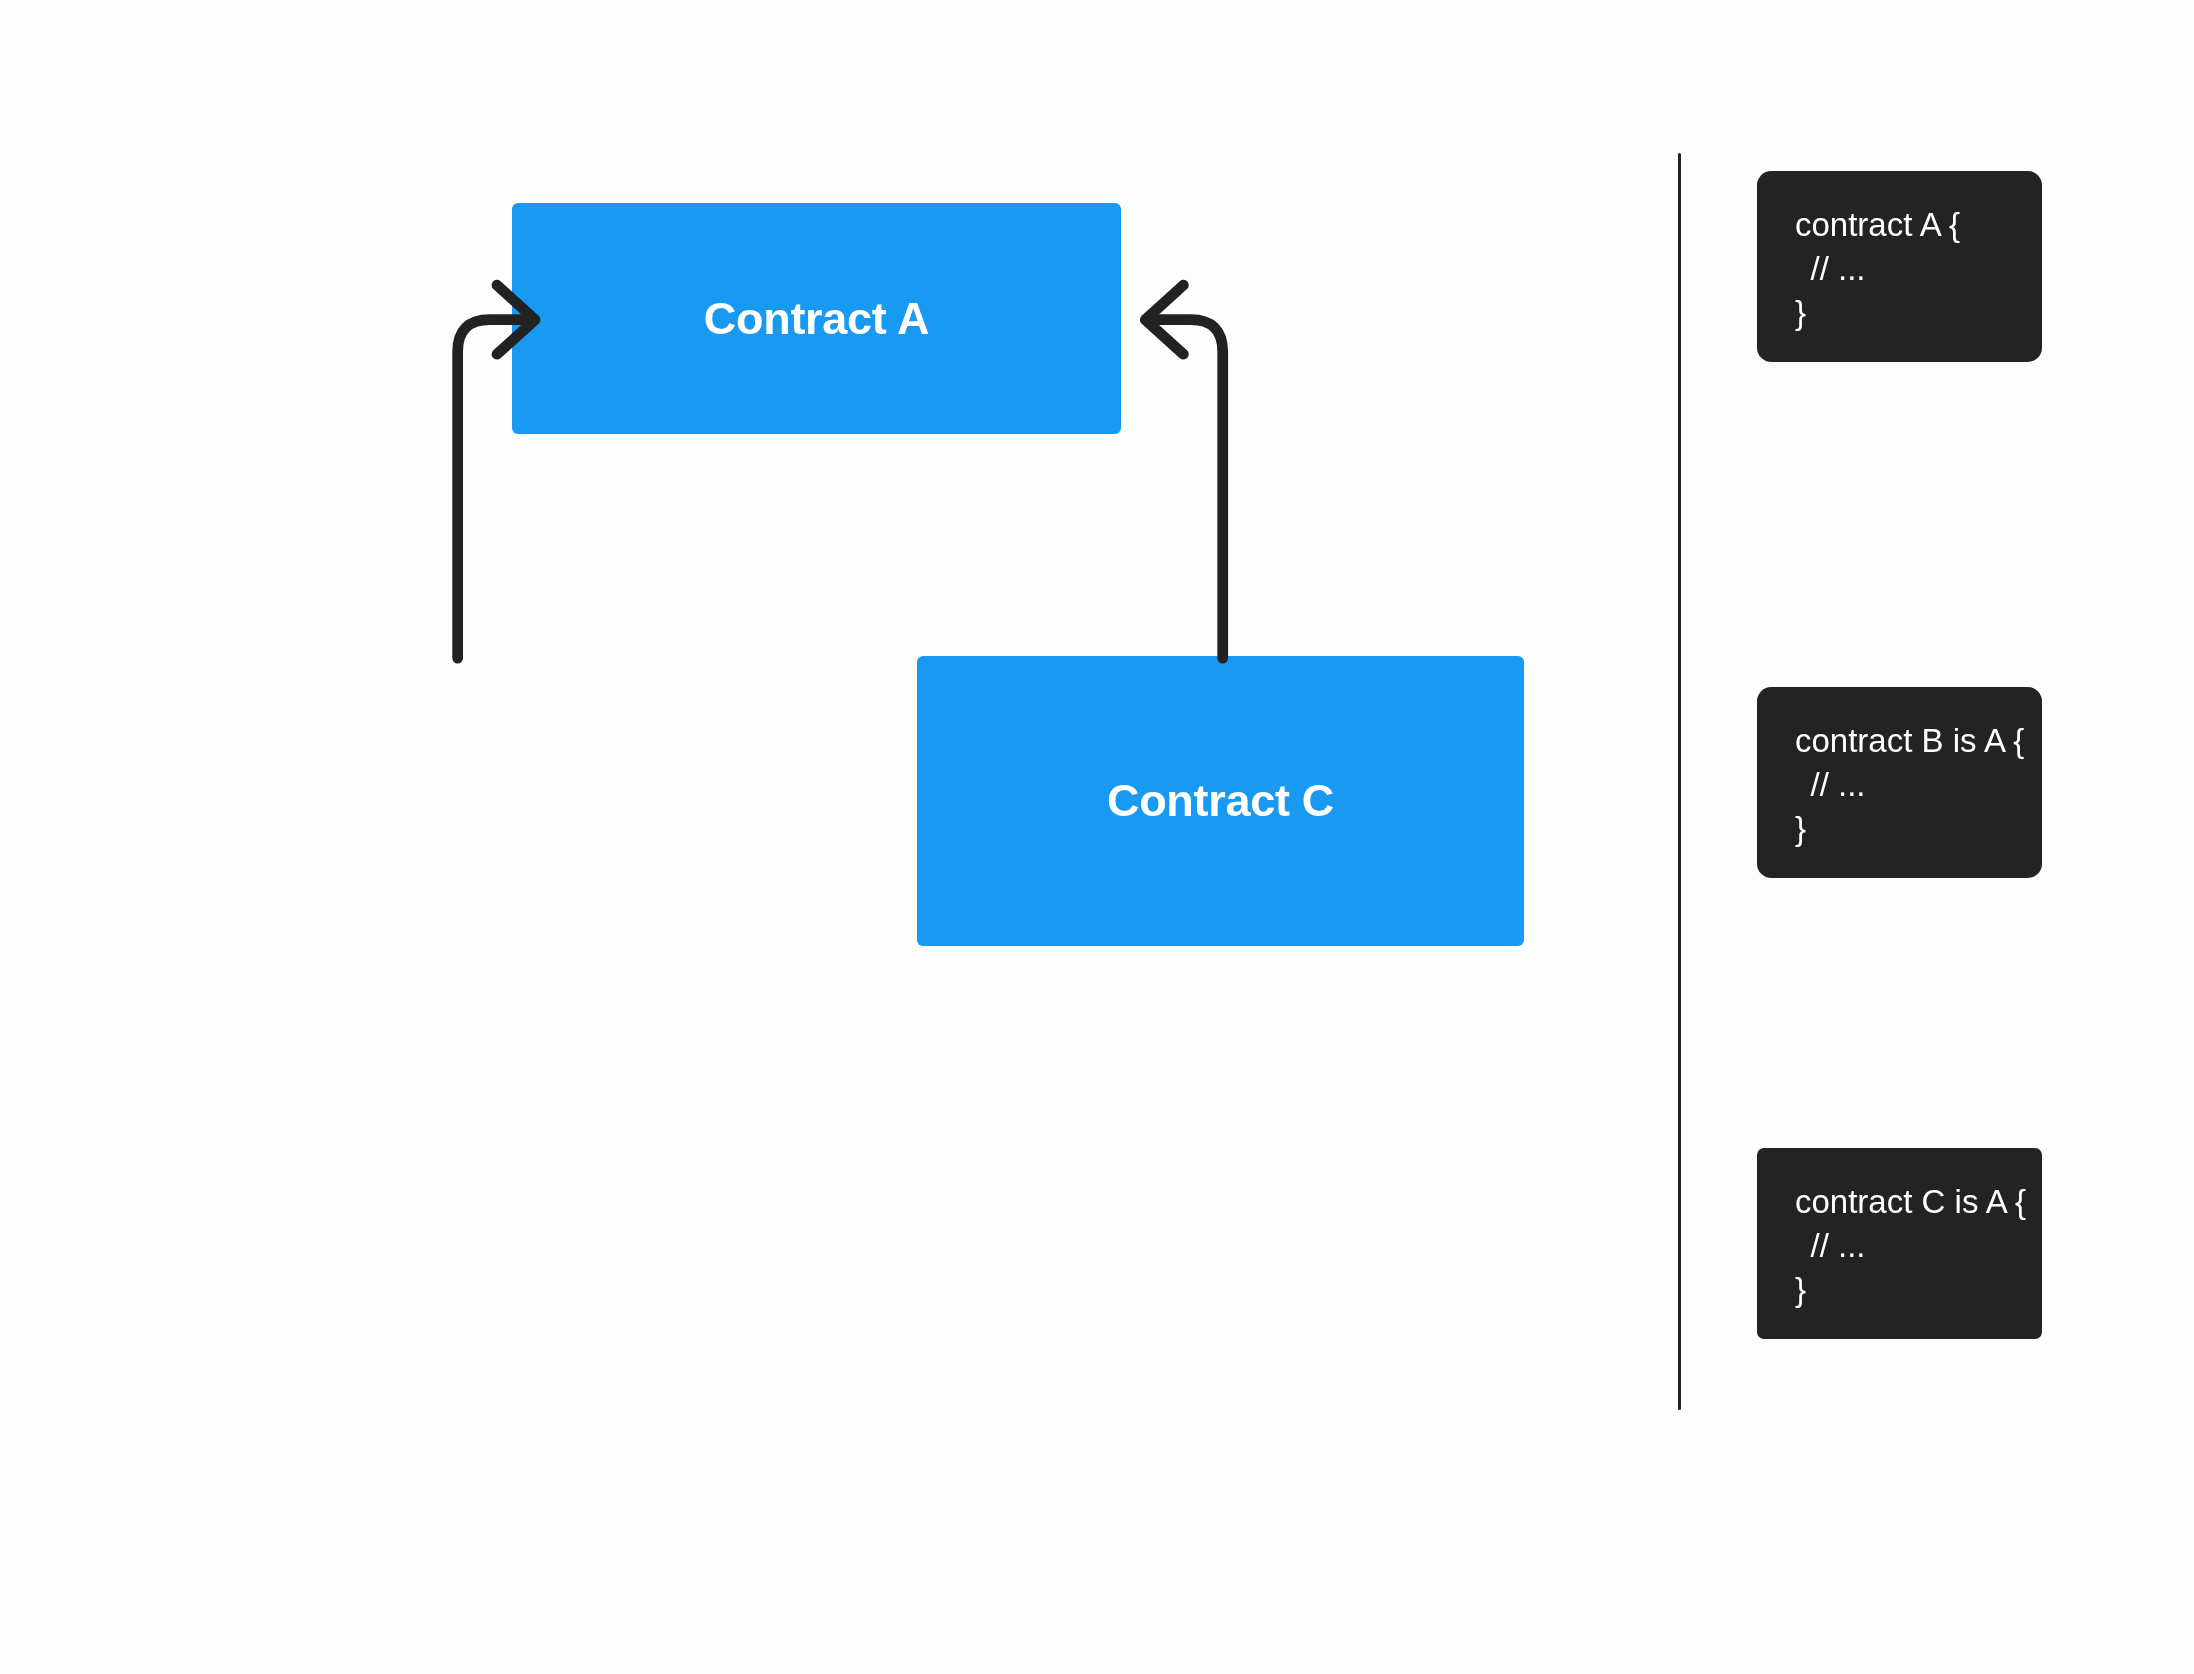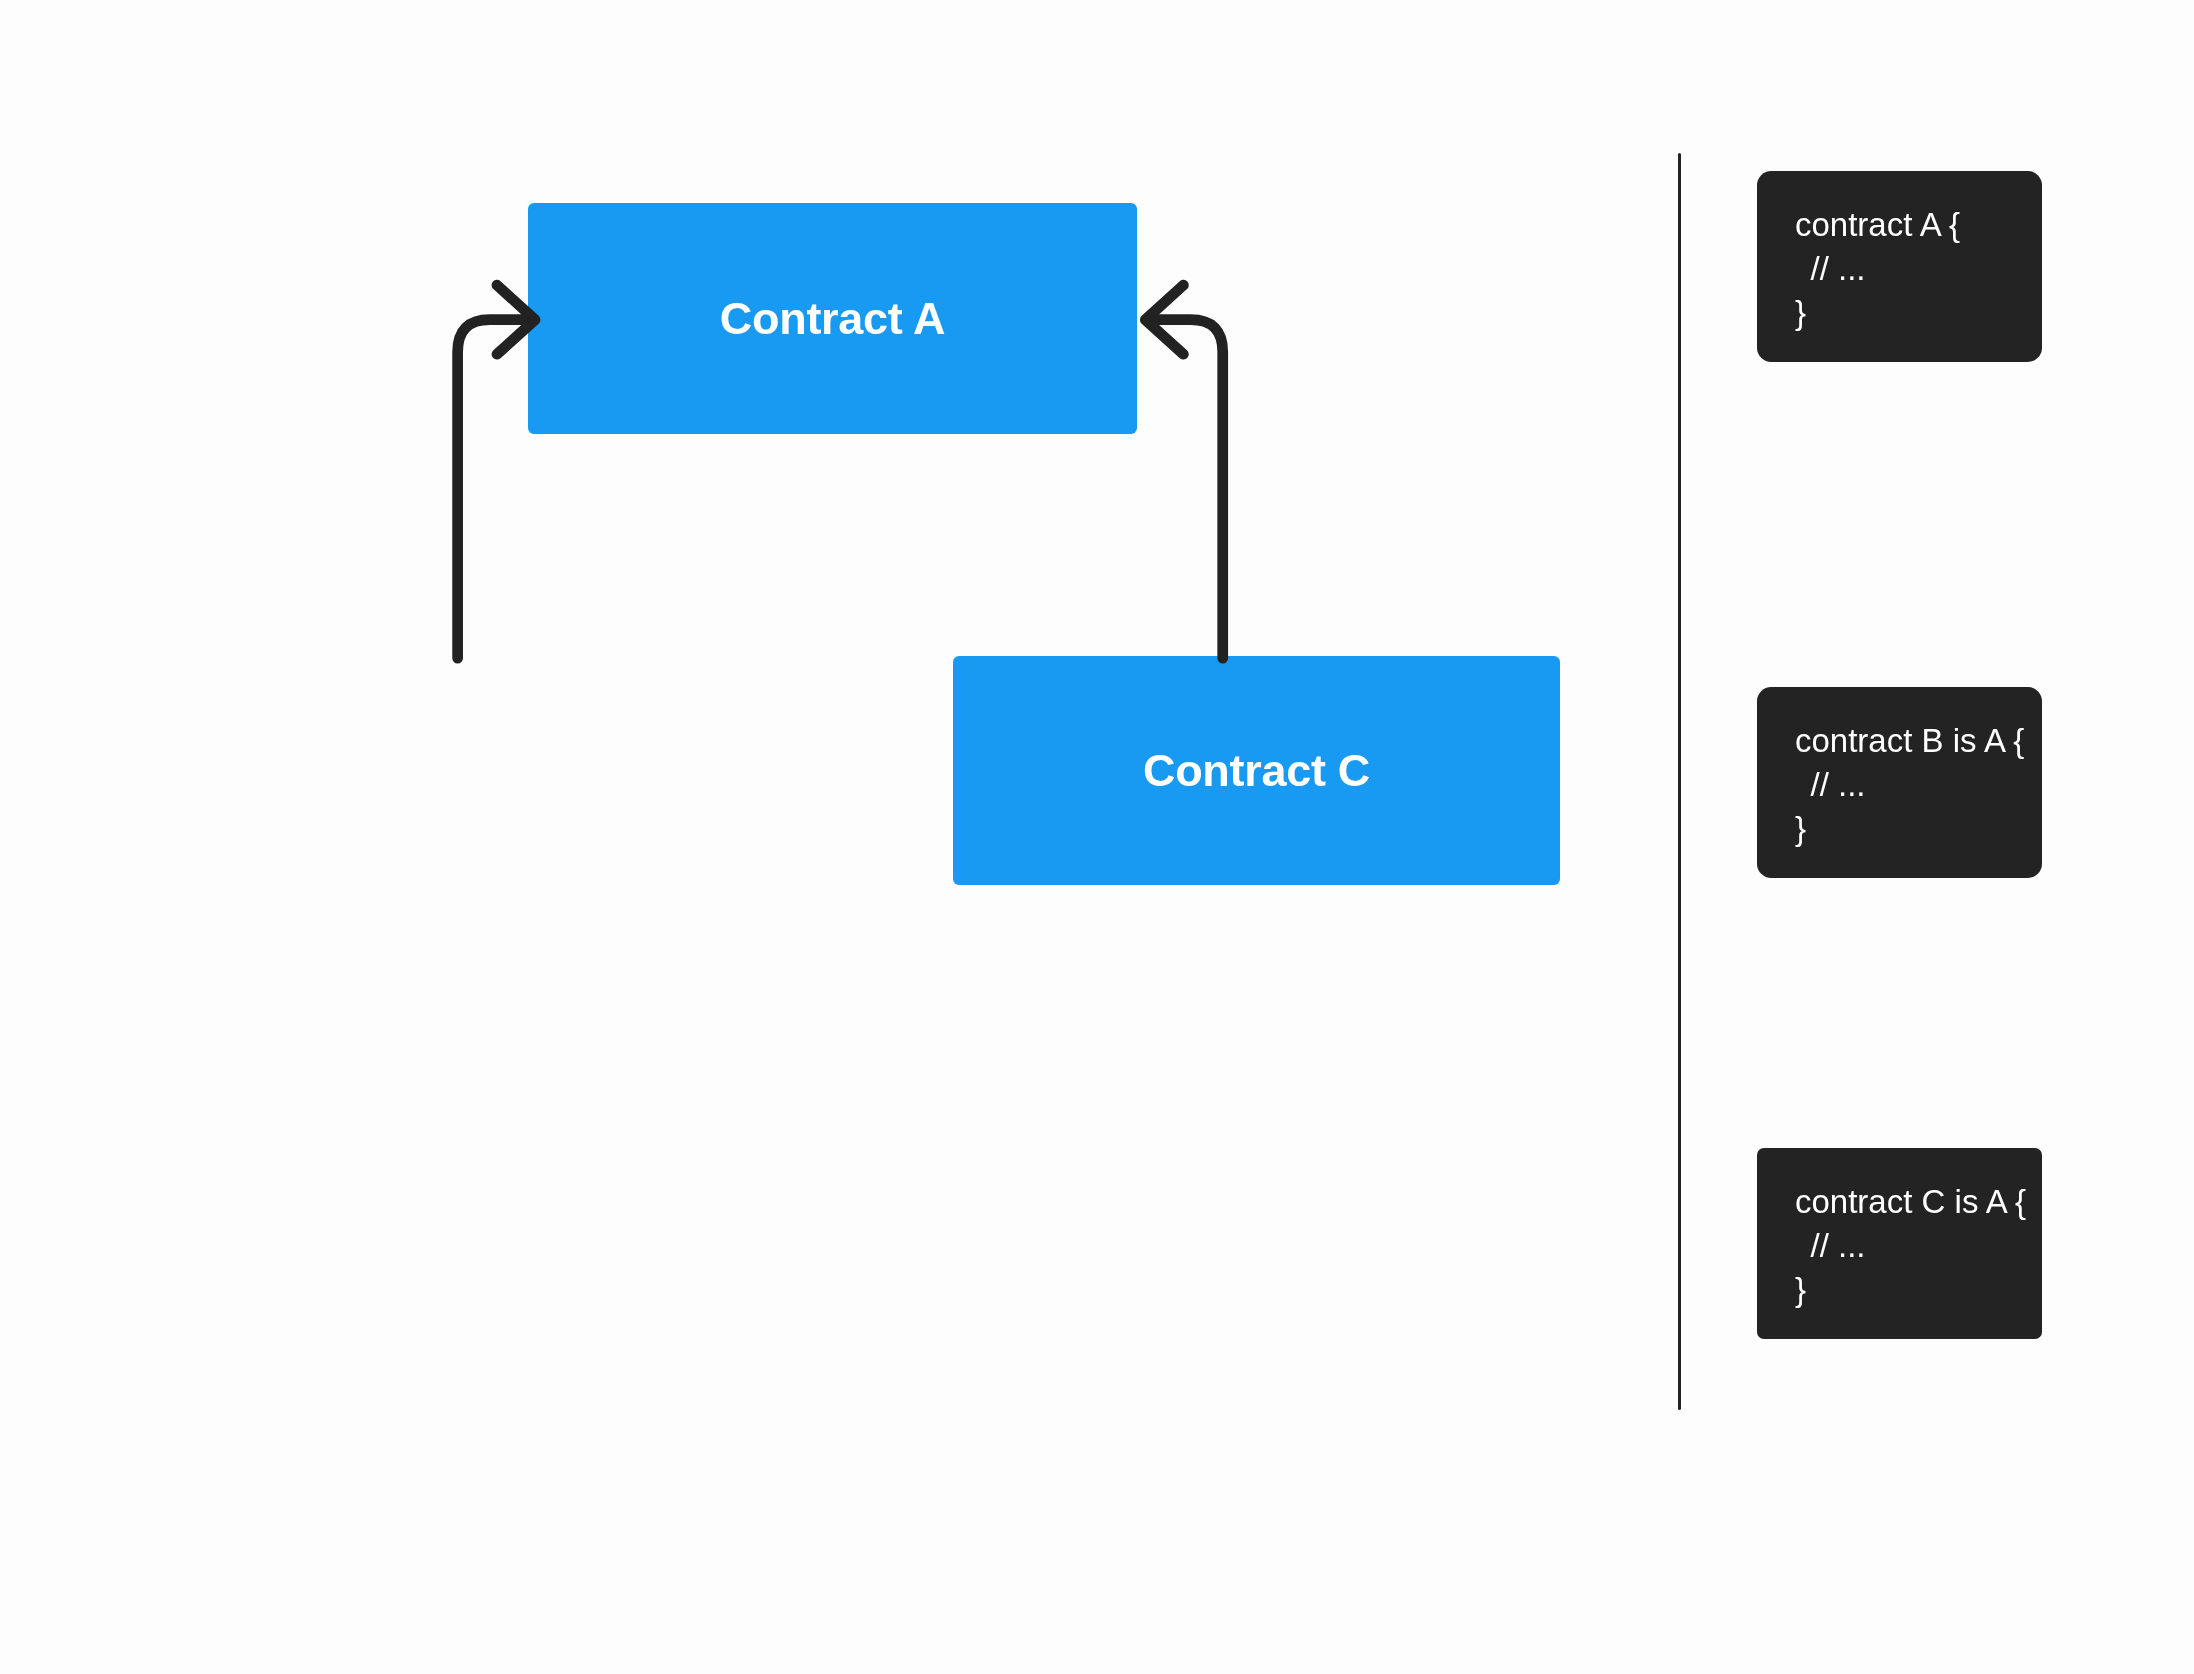--- a/index.html
+++ b/index.html
@@ -28,23 +28,23 @@
     align-items: center;
     justify-content: center;
   }
   .node .node-label {
     color: var(--node-text);
     font-size: 45px;
     font-weight: 700;
     letter-spacing: -0.3px;
     white-space: nowrap;
   }
-  .node-a { left: 528px; top: 203px;  width: 609px; height: 231px; }
+  .node-a { left: 512px; top: 203px;  width: 609px; height: 231px; }
   .node-b { left: 152px; top: 656px; width: 611px; height: 229px; }
-  .node-c { left: 953px; top: 656px; width: 607px; height: 229px; text-align: right; }
+  .node-c { left: 917px; top: 656px; width: 607px; height: 290px; text-align: right; }
 
   .arrows {
     position: absolute;
     left: 0; top: 0;
     width: 2194px; height: 1675px;
     pointer-events: none;
   }
   .arrows path {
     fill: none;
     stroke: var(--stroke);

